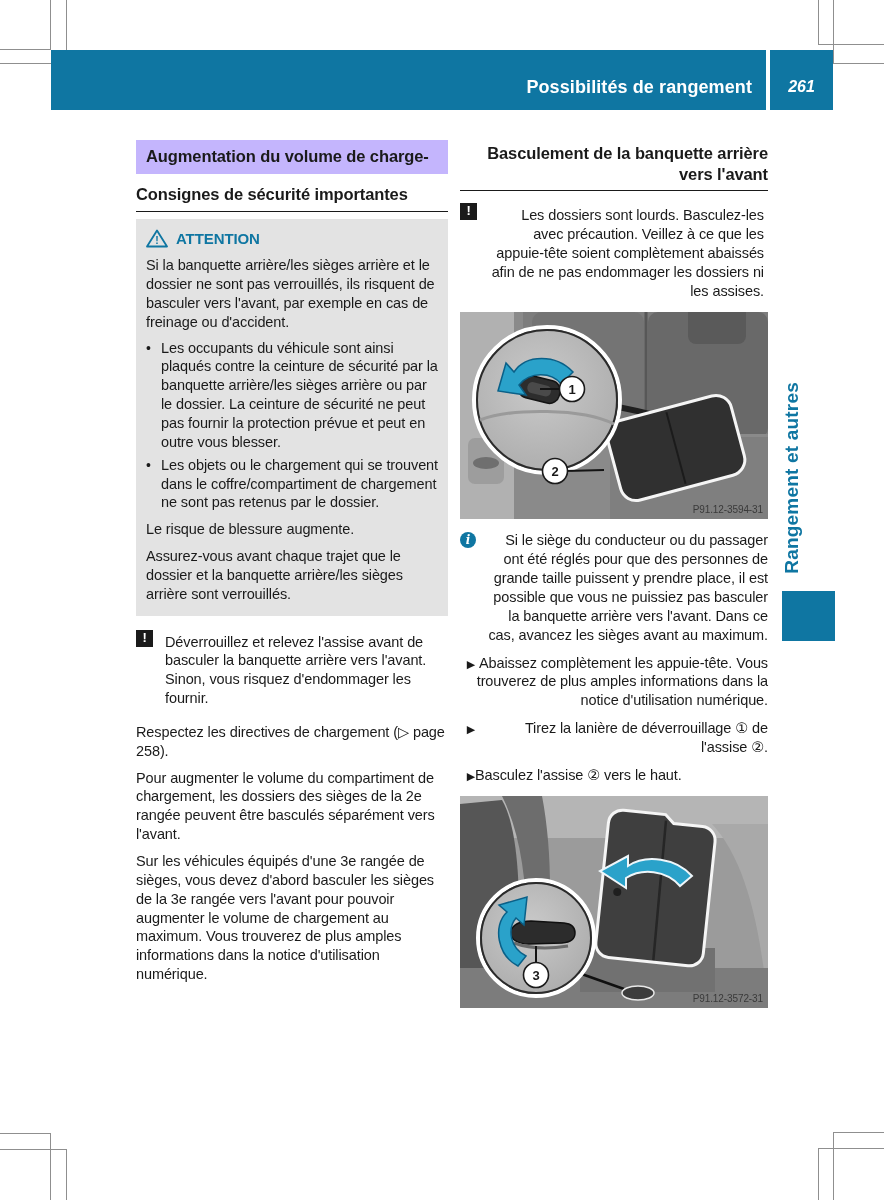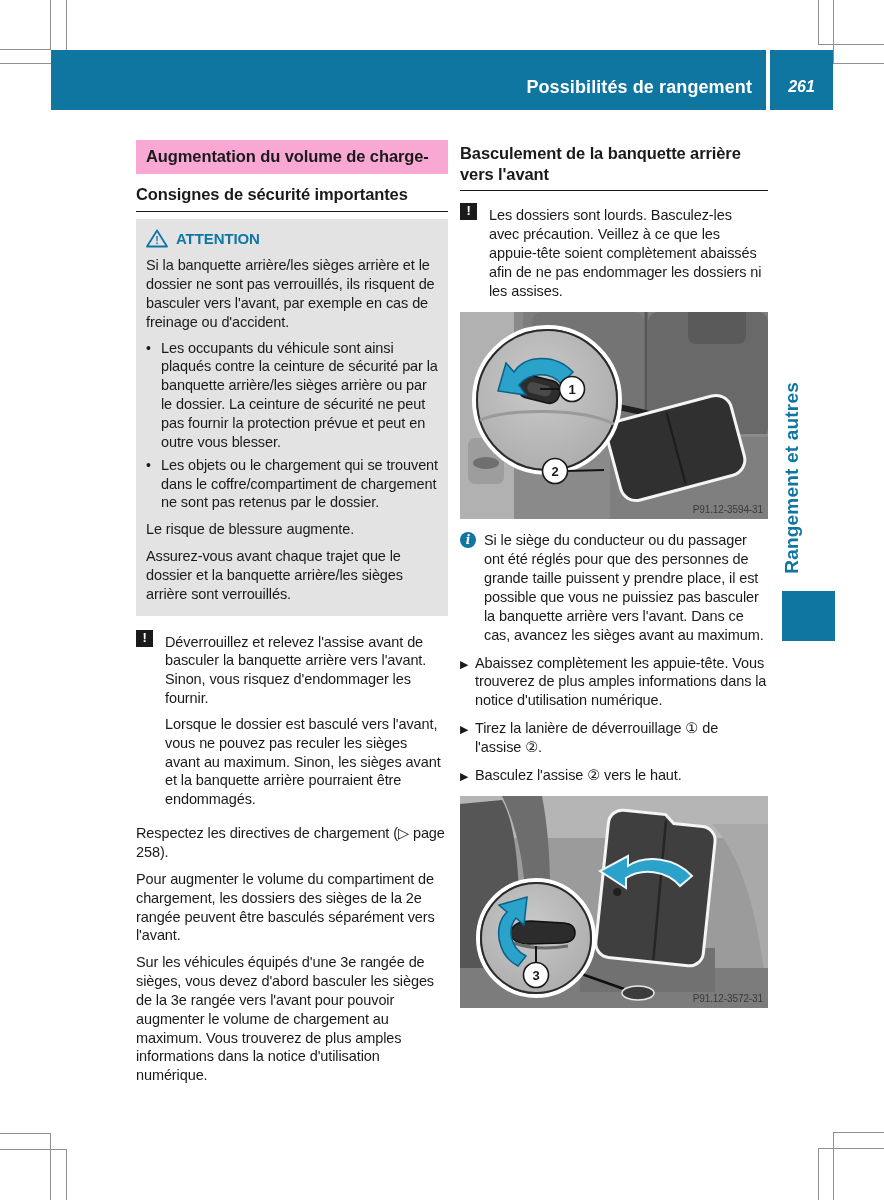--- a/index.html
+++ b/index.html
@@ -17,22 +17,22 @@
   }
   .header-bar .title{color:#fff;font-weight:bold;font-size:18px;letter-spacing:.1px;}
   .page-box{
     position:absolute;left:770px;top:50px;width:63px;height:60px;background:#0f76a2;
     display:flex;align-items:center;justify-content:center;padding-top:14px;box-sizing:border-box;
   }
   .page-box .num{color:#fff;font-weight:bold;font-size:16px;font-style:italic;}
   
   .col{position:absolute;font-size:14.5px;line-height:1.3;letter-spacing:-0.1px;}
   .col-left{left:136px;top:140px;width:312px;}
-  .col-right{left:460px;top:143px;width:308px;}
-  .title-box{background:#f9a8d4;padding:6px 10px 7px 10px;font-weight:bold;font-size:16.5px;line-height:1.28;}
+  .col-right{left:460px;top:143px;width:308px;text-align:right;}
+  .title-box{background:#c4b5fd;padding:6px 10px 7px 10px;font-weight:bold;font-size:16.5px;line-height:1.28;}
   .title-box span{display:block;}
   h2{font-size:16.5px;line-height:1.25;font-weight:bold;margin:0;padding-bottom:6px;border-bottom:1px solid #1a1a1a;}
   .subhead{margin-top:10px;}
   .attention-box{background:#e3e3e3;margin-top:7px;padding:10px 10px 12px 10px;}
   .attention-head{display:flex;align-items:center;gap:8px;}
   .attention-label{color:#0f76a2;font-weight:bold;font-size:15px;}
   .attention-box p{margin:8px 0 0 0;}
   .warn-list{margin:7px 0 0 0;padding:0;list-style:none;}
   .warn-list li{display:flex;margin-top:4px;}
   .warn-list .dot{flex:none;width:15px;font-size:14px;}
@@ -121,21 +121,20 @@
       </li>
     </ul>
     <p>Le risque de blessure augmente.</p>
     <p>Assurez-vous avant chaque trajet que le dossier et la banquette arrière/les sièges arrière sont verrouillés.</p>
   </div>
 
   <div class="note">
     <span class="nicon">!</span>
     <div class="nbody">
       <p>Déverrouillez et relevez l'assise avant de basculer la banquette arrière vers l'avant. Sinon, vous risquez d'endommager les fournir.</p>
-      <p>Lorsque le dossier est basculé vers l'avant, vous ne pouvez pas reculer les sièges avant au maximum. Sinon, les sièges avant et la banquette arrière pourraient être endommagés.</p>
     </div>
   </div>
 
   <p class="para para-first">Respectez les directives de chargement (▷ page 258).</p>
   <p class="para">Pour augmenter le volume du compartiment de chargement, les dossiers des sièges de la 2e rangée peuvent être basculés séparément vers l'avant.</p>
   <p class="para">Sur les véhicules équipés d'une 3e rangée de sièges, vous devez d'abord basculer les sièges de la 3e rangée vers l'avant pour pouvoir augmenter le volume de chargement au maximum. Vous trouverez de plus amples informations dans la notice d'utilisation numérique.</p>
 </section>
 
 <section class="col col-right">
   <h2>Basculement de la banquette arrière vers l'avant</h2>

